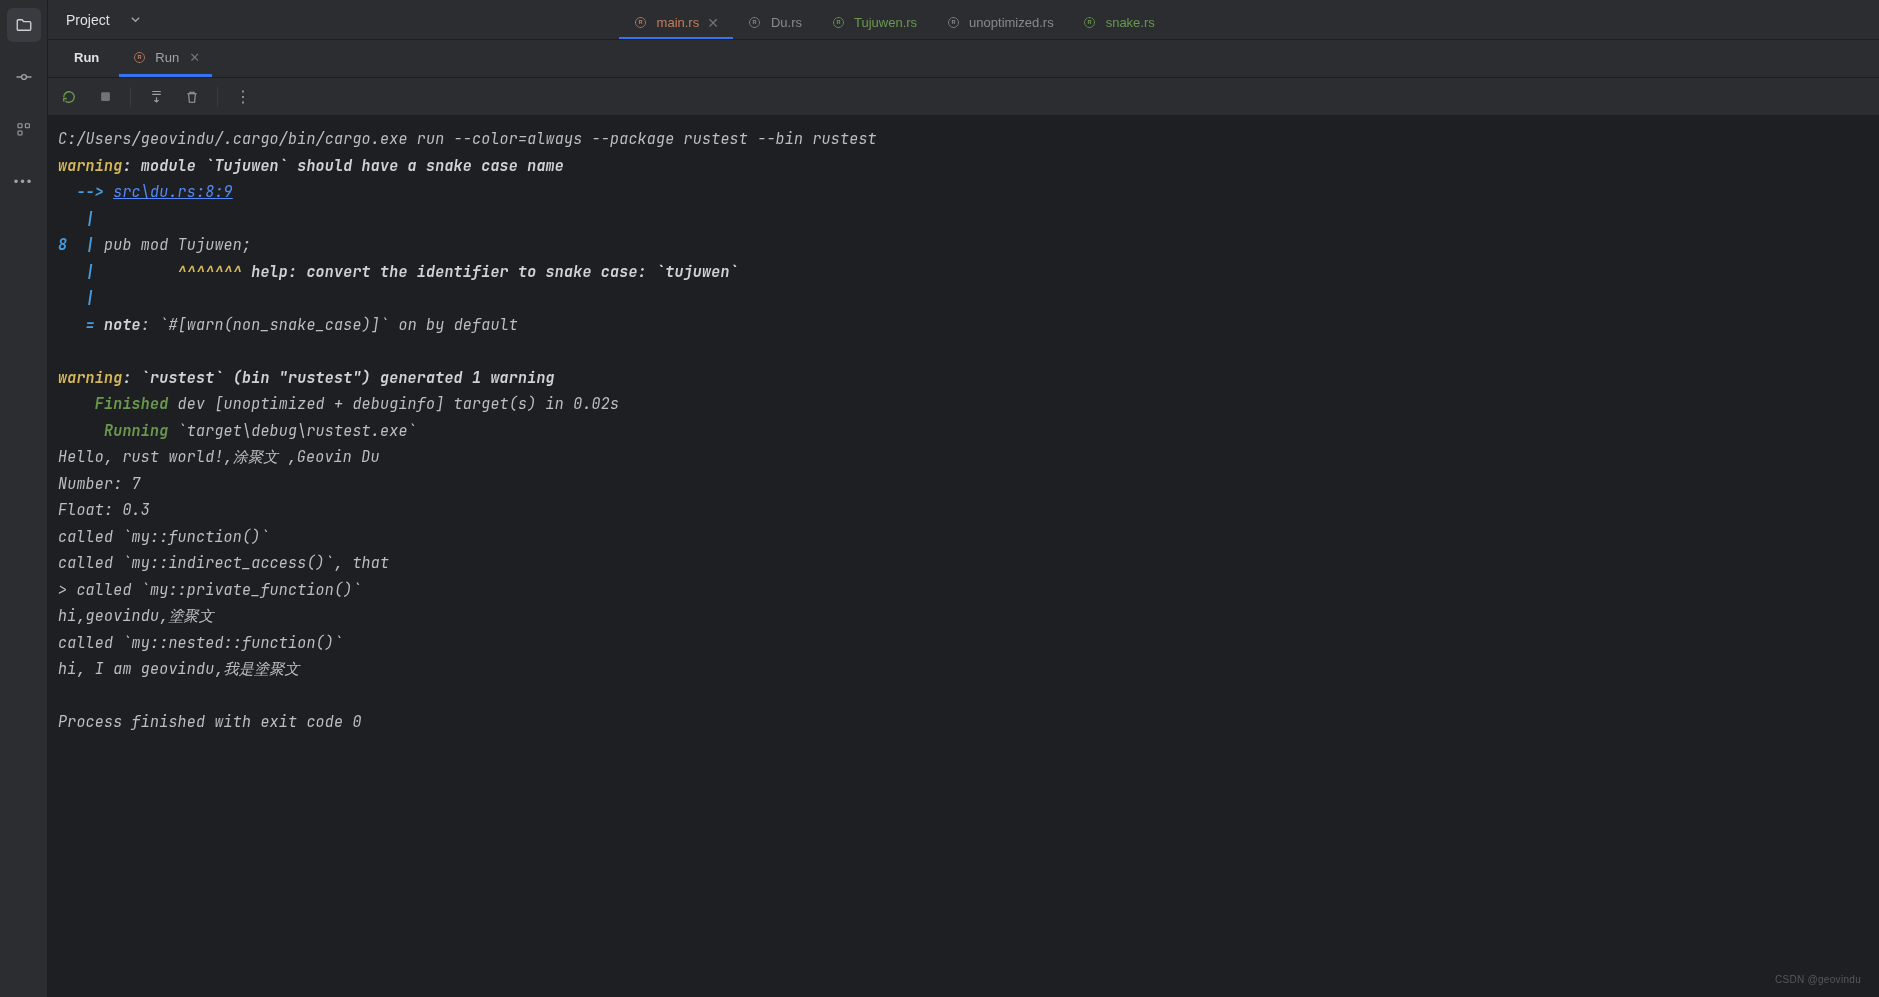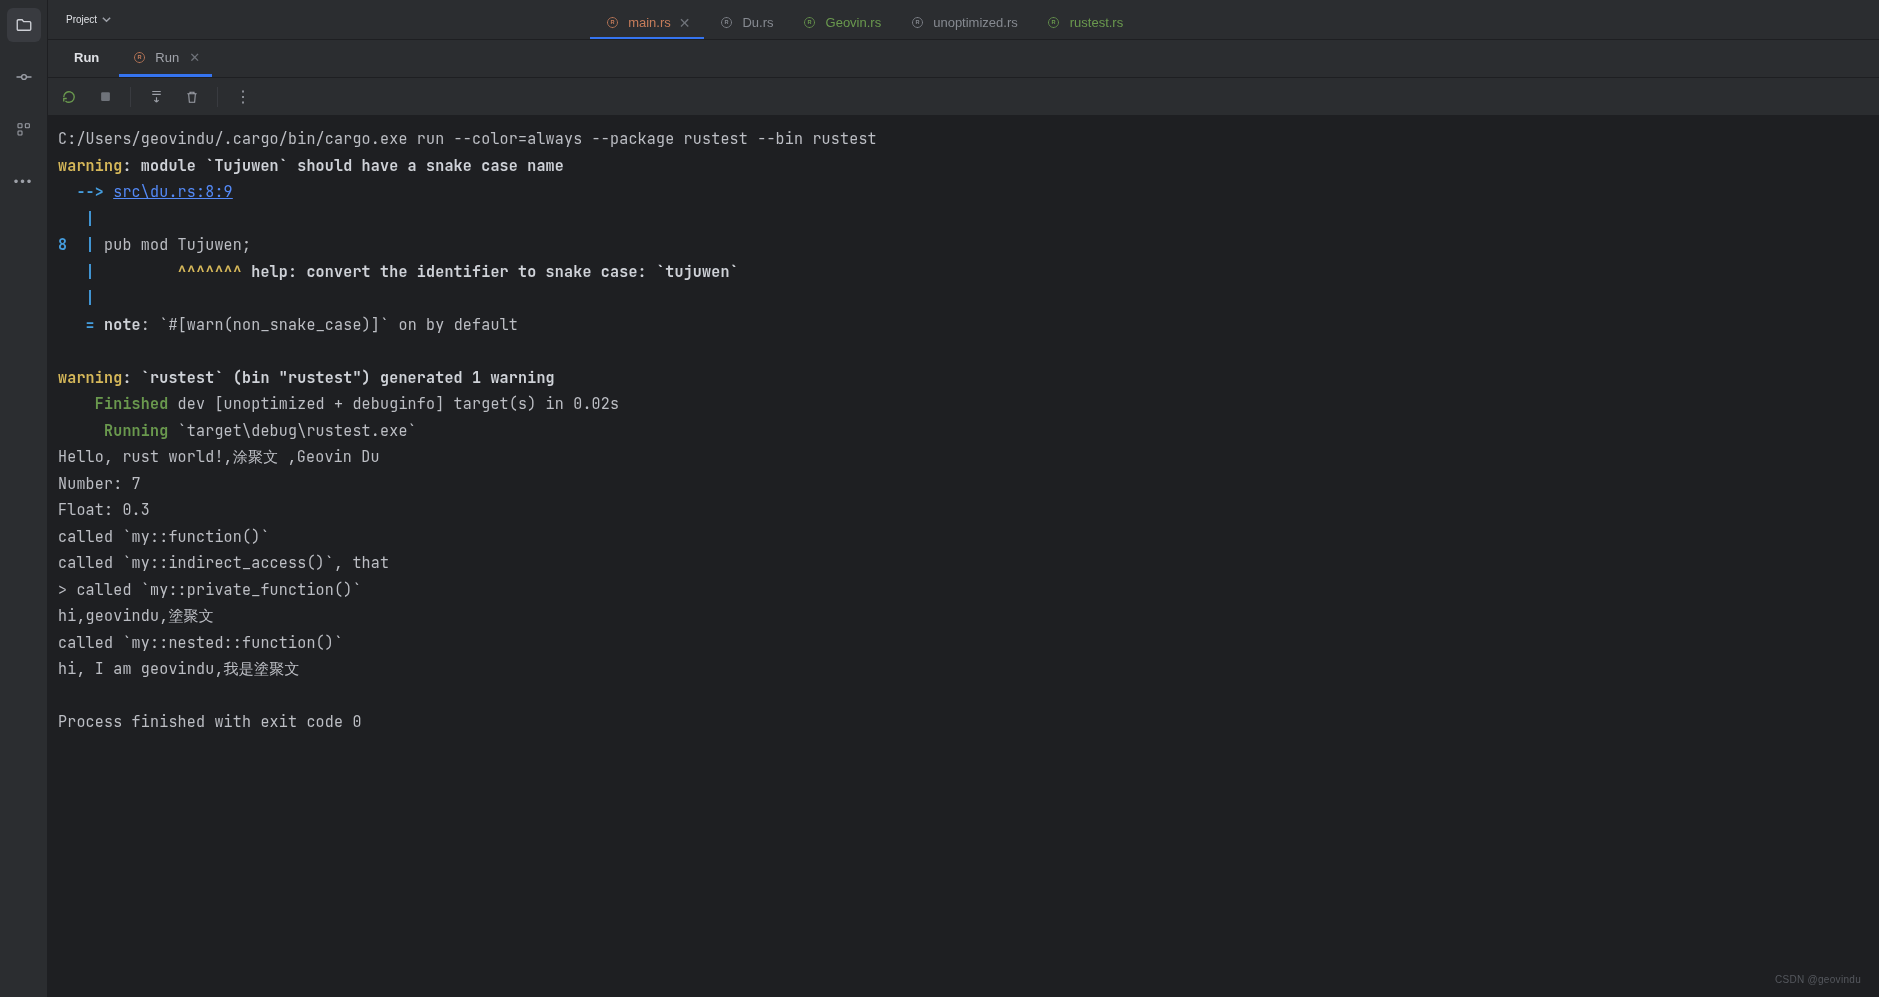--- a/index.html
+++ b/index.html
@@ -35,22 +35,22 @@
   height: 40px;
   background: #2b2d30;
   border-bottom: 1px solid #1e1f22;
   display: flex;
   align-items: stretch;
 }
 .project-dd {
   display: flex; align-items: center;
   padding: 0 18px;
   color: #dfe1e5;
-  font-size: 10px;
-  gap: 4px;
+  font-size: 14px;
+  gap: 20px;
 }
 .editor-tabs {
   display: flex;
   align-items: stretch;
   margin-left: 460px;
   margin-top: 8px;
 }
 .etab {
   display: flex; align-items: center;
   padding: 0 14px;
@@ -112,20 +112,21 @@
   flex: 1;
   background: #1e1f22;
   padding: 10px 10px;
   font-family: "JetBrains Mono", Consolas, monospace;
   font-size: 15px;
   line-height: 26.5px;
   letter-spacing: 0.2px;
   white-space: pre;
   overflow: auto;
   position: relative;
+  font-style: italic;
 }
 .c-gray { color: #bcbec4; }
 .c-yel  { color: #d6b85a; font-weight: bold; }
 .c-white{ color: #cfd2d8; font-weight: bold; }
 .c-blue { color: #459dde; font-weight: bold; }
 .c-link { color: #548af7; text-decoration: underline; }
 .c-grn  { color: #6a994e; font-weight: bold; }
 
 .watermark {
   position: fixed;
@@ -196,41 +197,41 @@
           <span>Du.rs</span>
         </div>
         <div class="etab green">
           <span class="rust-icon">
             <svg viewBox="0 0 24 24">
               <circle cx="12" cy="12" r="8" fill="none" stroke="currentColor" stroke-width="1.2"></circle>
               <path d="M12 3l1 1.2L12 5l-1-1.2z M12 19l1 1.2L12 21l-1-1.2z M3 12l1.2-1L5 12l-1.2 1z M19 12l1.2-1L21 12l-1.2 1z" fill="currentColor"></path>
               <text x="12" y="15" text-anchor="middle" font-size="9" font-weight="bold" fill="currentColor">R</text>
             </svg>
           </span>
-          <span>Geovin.rs</span>
+          <span>Tujuwen.rs</span>
         </div>
         <div class="etab">
           <span class="rust-icon">
             <svg viewBox="0 0 24 24">
               <circle cx="12" cy="12" r="8" fill="none" stroke="currentColor" stroke-width="1.2"></circle>
               <path d="M12 3l1 1.2L12 5l-1-1.2z M12 19l1 1.2L12 21l-1-1.2z M3 12l1.2-1L5 12l-1.2 1z M19 12l1.2-1L21 12l-1.2 1z" fill="currentColor"></path>
               <text x="12" y="15" text-anchor="middle" font-size="9" font-weight="bold" fill="currentColor">R</text>
             </svg>
           </span>
           <span>unoptimized.rs</span>
         </div>
         <div class="etab green">
           <span class="rust-icon">
             <svg viewBox="0 0 24 24">
               <circle cx="12" cy="12" r="8" fill="none" stroke="currentColor" stroke-width="1.2"></circle>
               <path d="M12 3l1 1.2L12 5l-1-1.2z M12 19l1 1.2L12 21l-1-1.2z M3 12l1.2-1L5 12l-1.2 1z M19 12l1.2-1L21 12l-1.2 1z" fill="currentColor"></path>
               <text x="12" y="15" text-anchor="middle" font-size="9" font-weight="bold" fill="currentColor">R</text>
             </svg>
           </span>
-          <span>rustest.rs</span>
+          <span>snake.rs</span>
         </div>
       </div>
   </div>
 
   <div class="tool-tabs">
     <div class="ttab sel">
       <span>Run</span>
     </div>
     <div class="ttab sub">
       <span class="rust-icon" style="color:#c77d5b">

